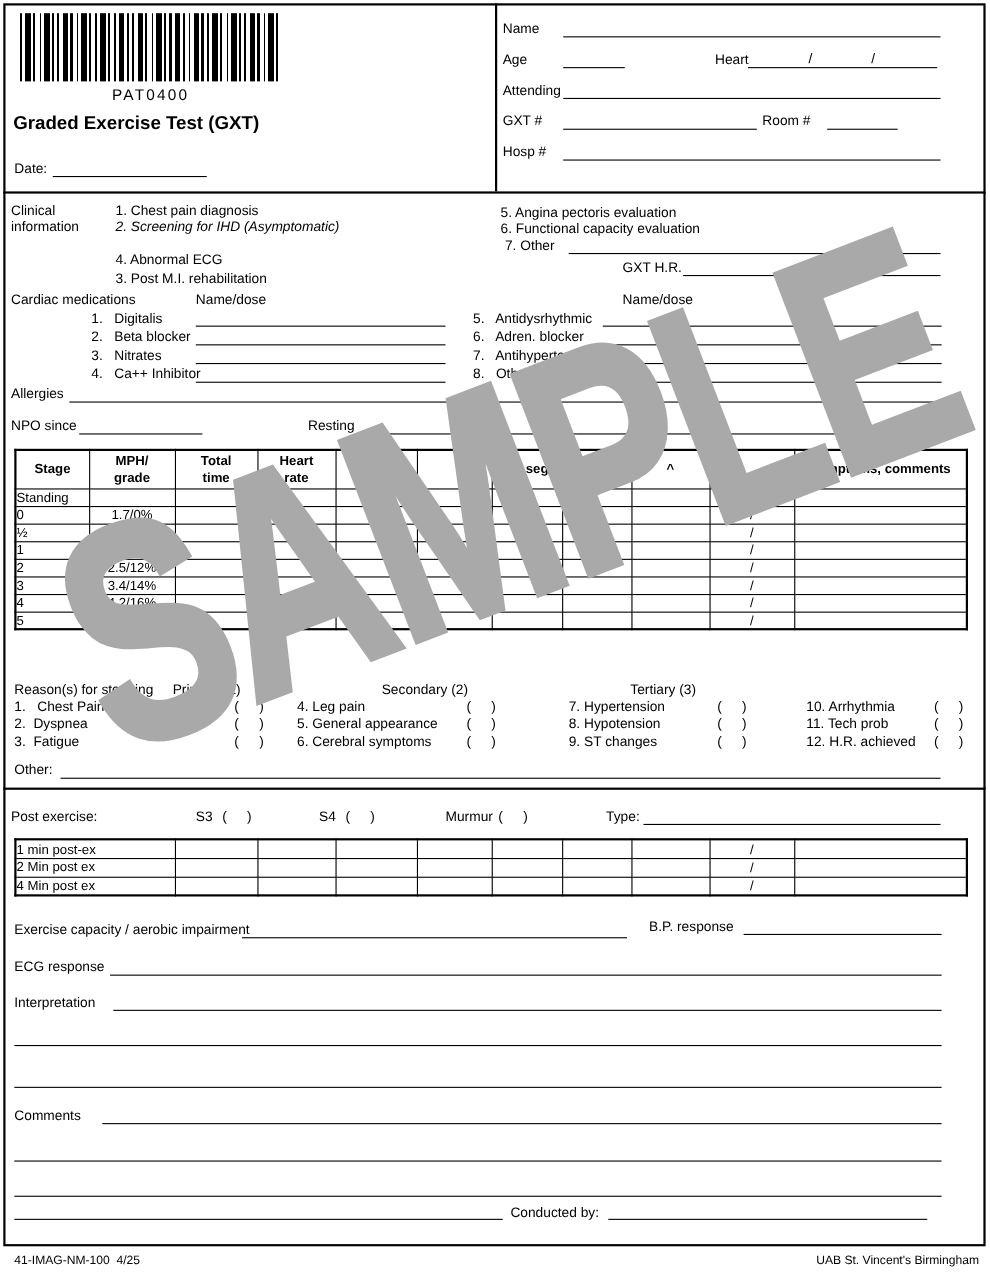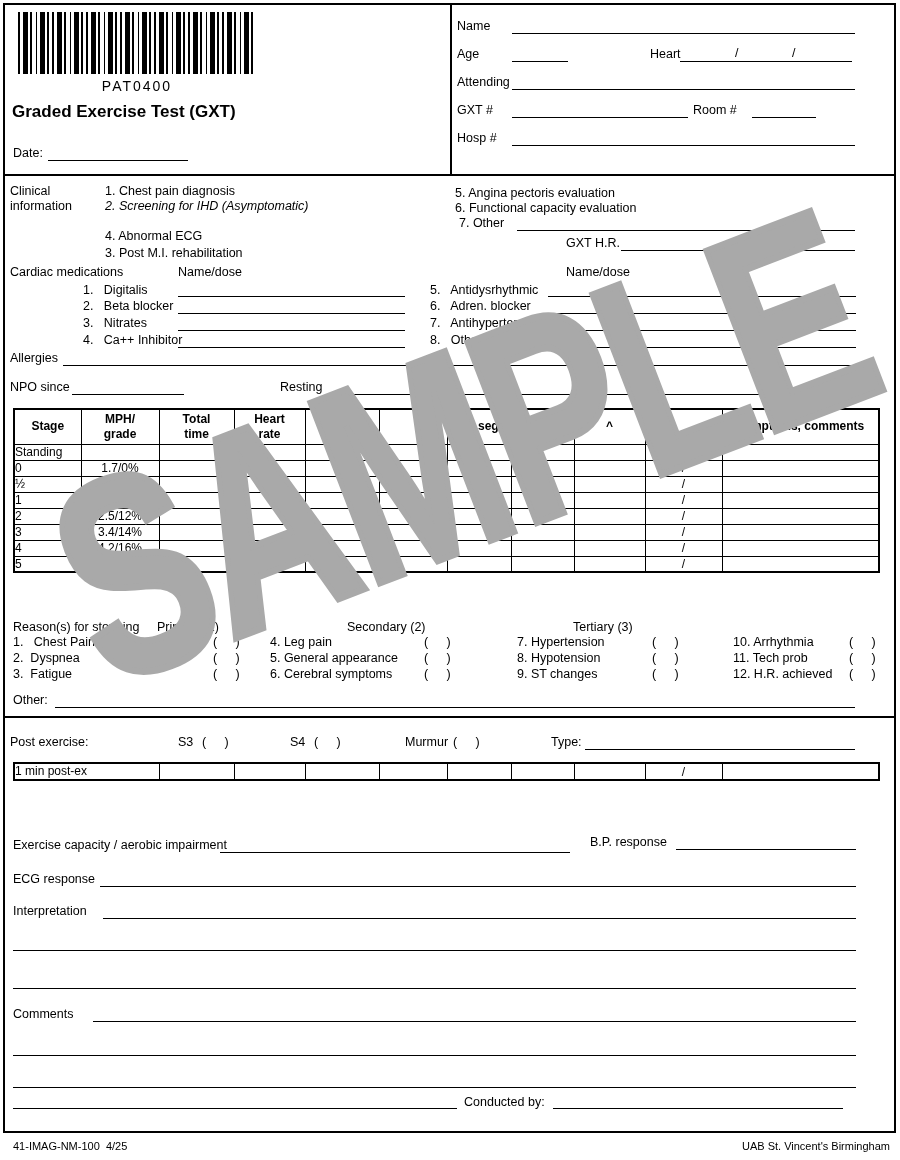--- a/index.html
+++ b/index.html
@@ -314,20 +314,44 @@
         <td></td>
           <td></td>
         <td></td>
           <td></td>
         <td></td>
           <td></td>
         <td></td>
         <td class="ctr">/</td>
         <td></td>
       </tr>
+      <tr style="height:17px;">
+        <td class="stg">2 Min post ex</td>
+        <td></td>
+          <td></td>
+        <td></td>
+          <td></td>
+        <td></td>
+          <td></td>
+        <td></td>
+        <td class="ctr">/</td>
+        <td></td>
+      </tr>
+      <tr style="height:17px;">
+        <td class="stg">4 Min post ex</td>
+        <td></td>
+          <td></td>
+        <td></td>
+          <td></td>
+        <td></td>
+          <td></td>
+        <td></td>
+        <td class="ctr">/</td>
+        <td></td>
+      </tr>
     </tbody>
   </table>
 
   <div class="a" style="left:13px;top:838px;">Exercise capacity / aerobic impairment</div>
   <div class="line" style="left:220px;top:852px;width:350px;"></div>
   <div class="a" style="left:590px;top:835px;">B.P. response</div>
   <div class="line" style="left:676px;top:849px;width:180px;"></div>
 
   <div class="a" style="left:13px;top:872px;">ECG response</div>
   <div class="line" style="left:100px;top:886px;width:756px;"></div>

